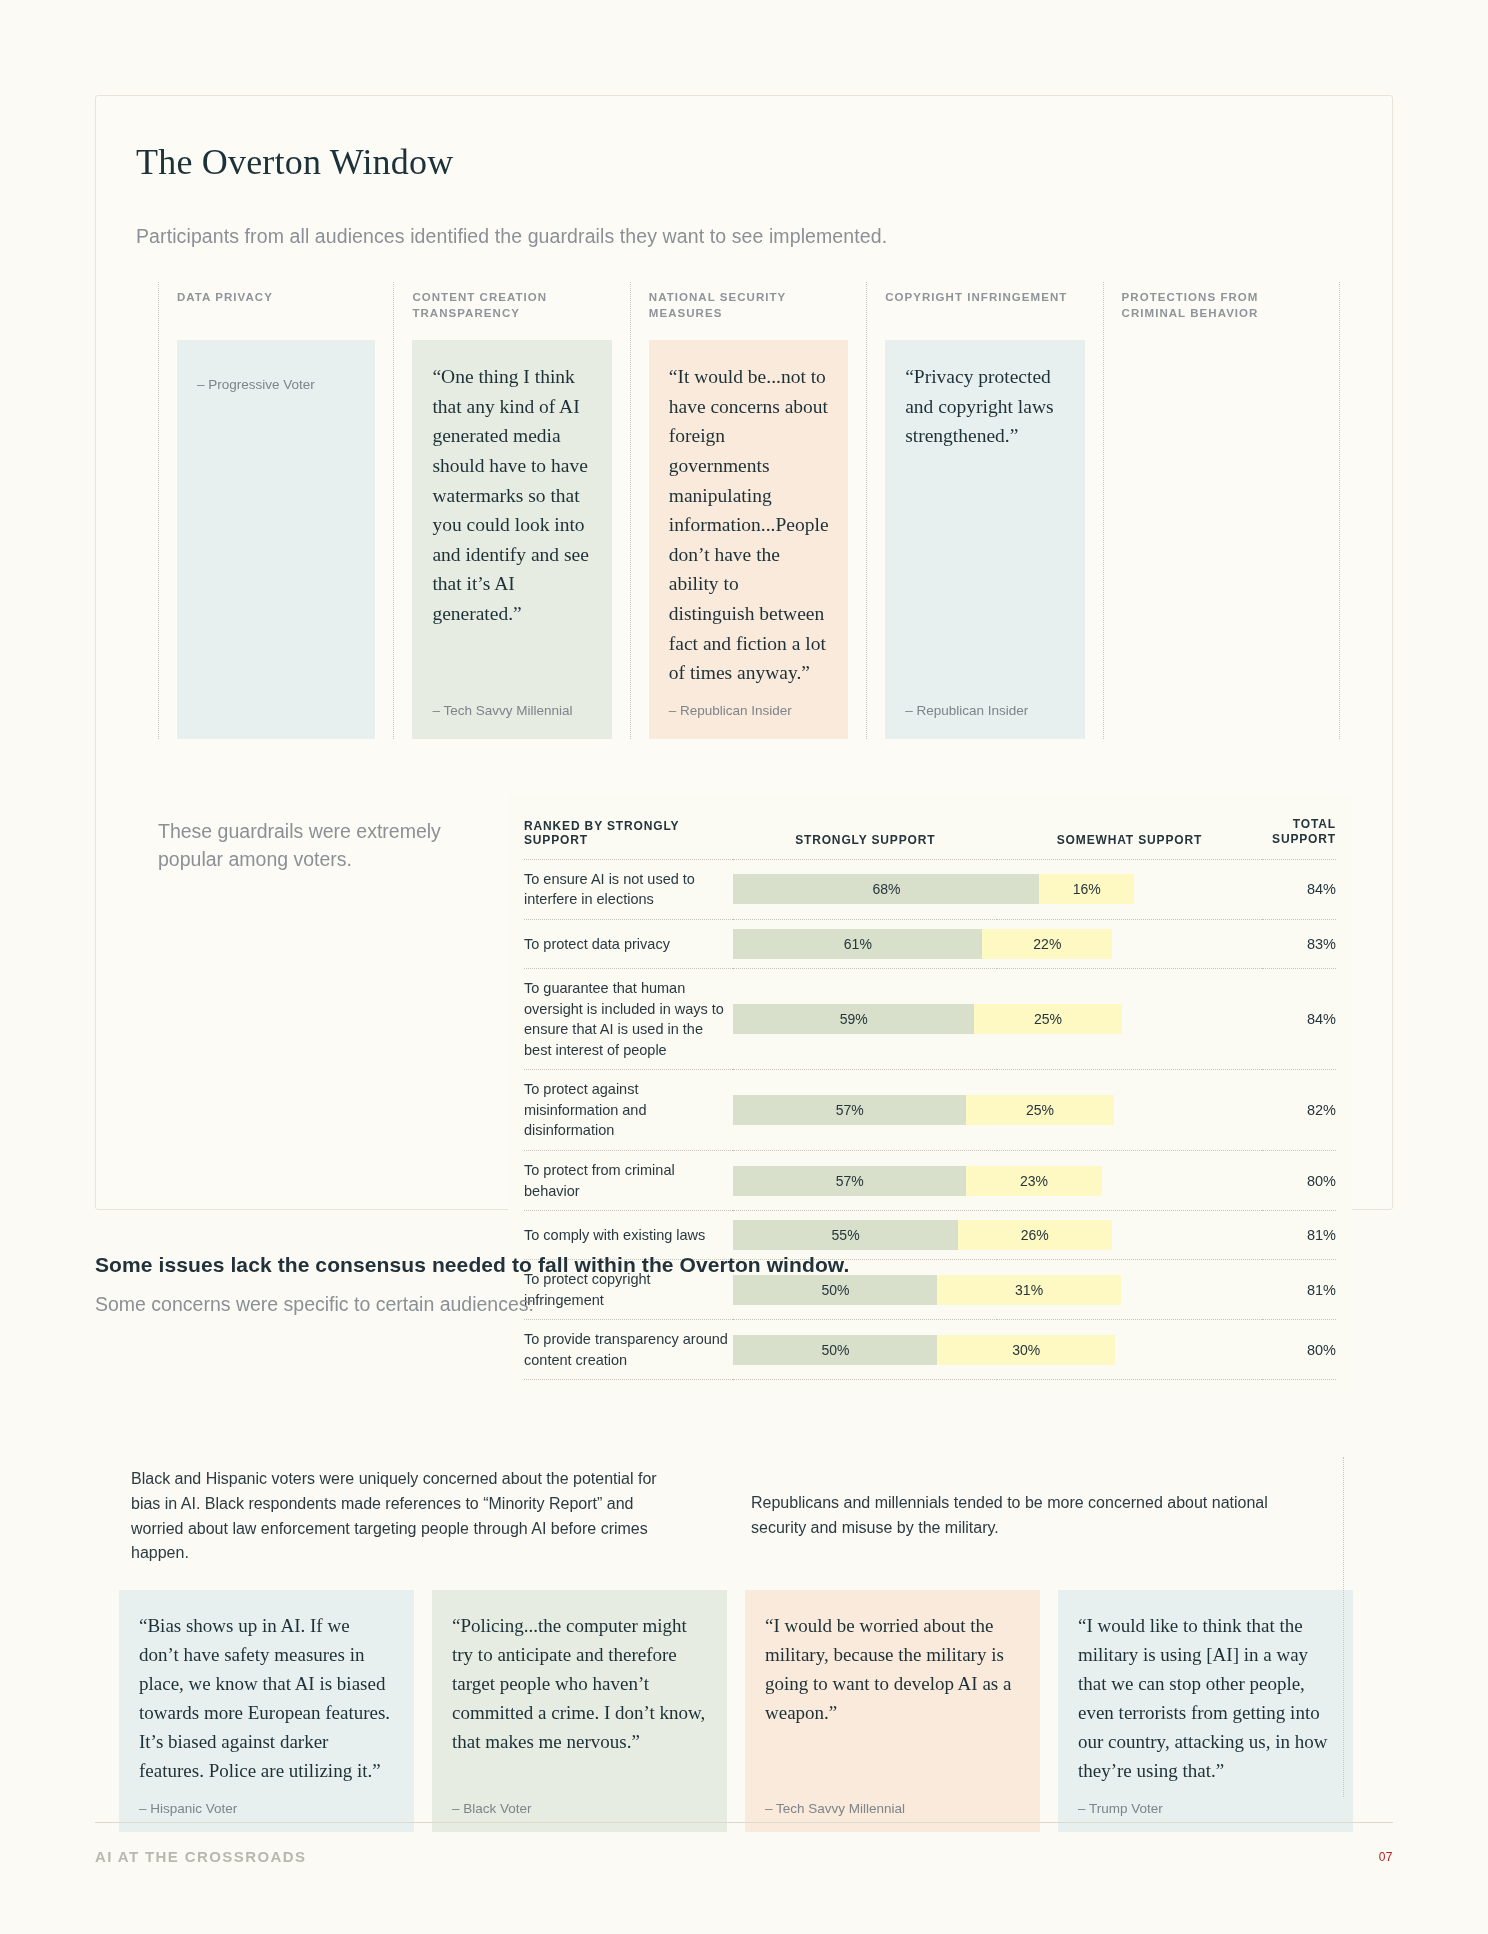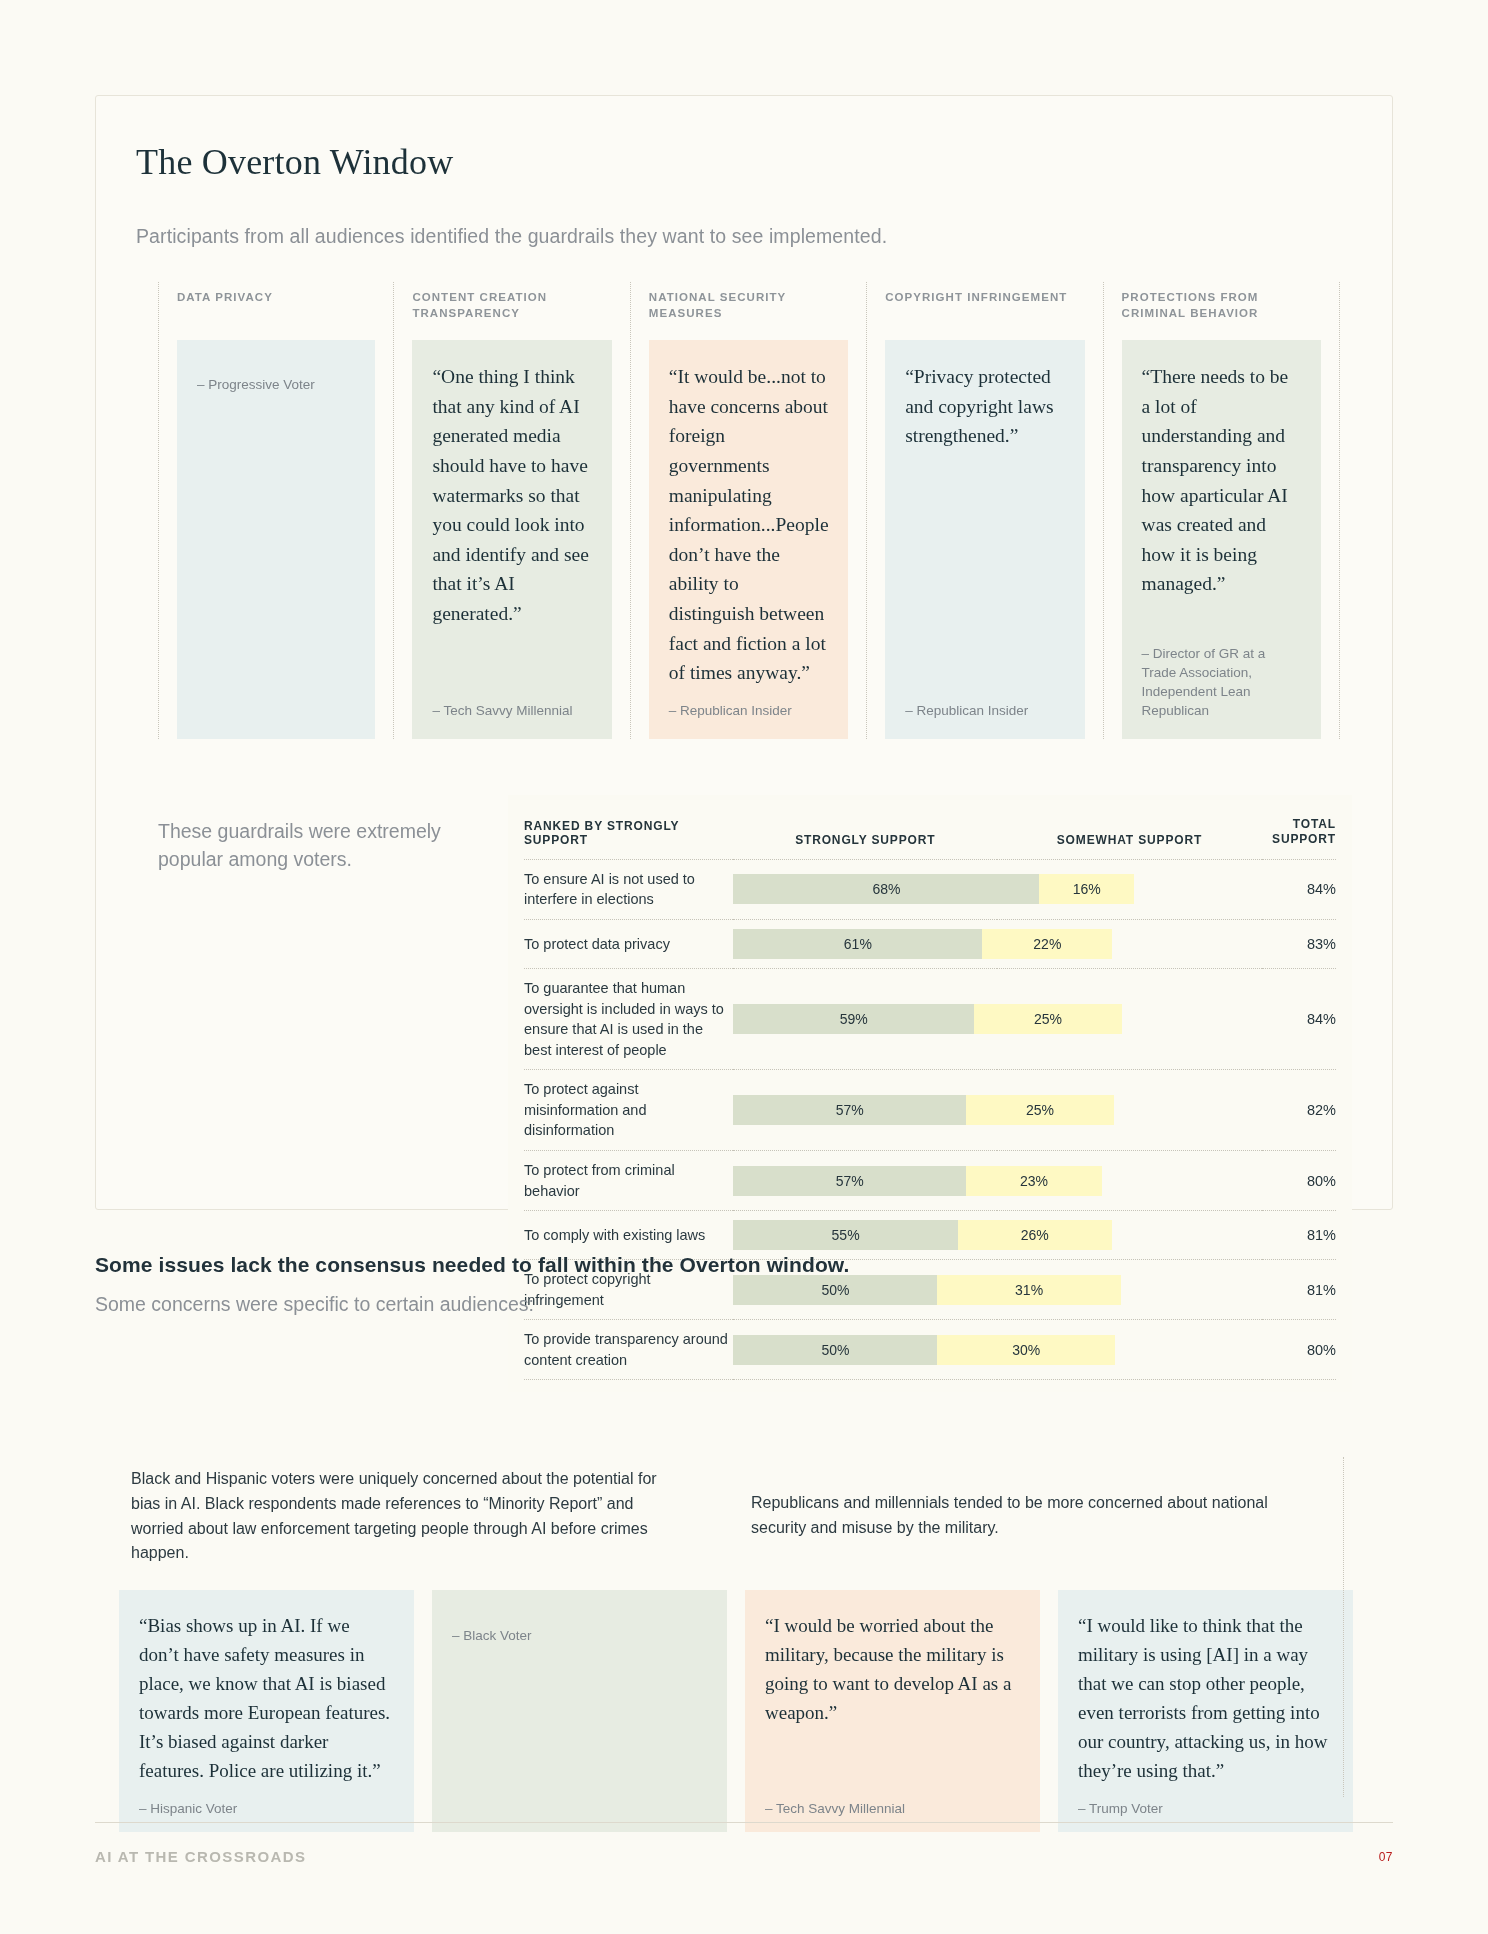--- a/index.html
+++ b/index.html
@@ -331,24 +331,20 @@
           </div>
           <div class="qcol">
             <div class="qcol-head">COPYRIGHT INFRINGEMENT</div>
             <div class="qcard bg-blue">
               <div class="qtext">“Privacy protected and copyright laws strengthened.”</div>
               <div class="qattr">– Republican Insider</div>
             </div>
           </div>
           <div class="qcol">
             <div class="qcol-head">PROTECTIONS FROM CRIMINAL BEHAVIOR</div>
-            <div class="qcard bg-green">
-              <div class="qtext">“There needs to be a lot of understanding and transparency into how aparticular AI was created and how it is being managed.”</div>
-              <div class="qattr">–  Director of GR at a Trade Association, Independent Lean Republican</div>
-            </div>
           </div>
         </div>
 
       <div class="table-block">
         <div class="table-caption">These guardrails were extremely popular among voters.</div>
         <div class="table-wrap">
           <table class="support">
             <thead>
               <tr>
                 <th class="th-rank">RANKED BY STRONGLY SUPPORT</th>
@@ -453,20 +449,21 @@
       <div class="vrule-lower"></div>
       <p class="para-left">Black and Hispanic voters were uniquely concerned about the potential for bias in AI. Black respondents made references to “Minority Report” and worried about law enforcement targeting people through AI before crimes happen.</p>
       <p class="para-right">Republicans and millennials tended to be more concerned about national security and misuse by the military.</p>
     </div>
     <div class="bottom-cards" id="bottom-cards">
         <div class="bcard bg-blue">
           <div class="btext">“Bias shows up in AI. If we don’t have safety measures in place, we know that AI is biased towards more European features. It’s biased against darker features. Police are utilizing it.”</div>
           <div class="battr">– Hispanic Voter</div>
         </div>
         <div class="bcard bg-green">
+          <div class="btext">“Policing...the computer might try to anticipate and therefore target people who haven’t committed a crime. I don’t know, that makes me nervous.”</div>
           <div class="battr">– Black Voter</div>
         </div>
         <div class="bcard bg-peach">
           <div class="btext">“I would be worried about the military, because the military is going to want to develop AI as a weapon.”</div>
           <div class="battr">– Tech Savvy Millennial</div>
         </div>
         <div class="bcard bg-blue">
           <div class="btext">“I would like to think that the military is using [AI] in a way that we can stop other people, even terrorists from getting into our country, attacking us, in how they’re using that.”</div>
           <div class="battr">– Trump Voter</div>
         </div>

